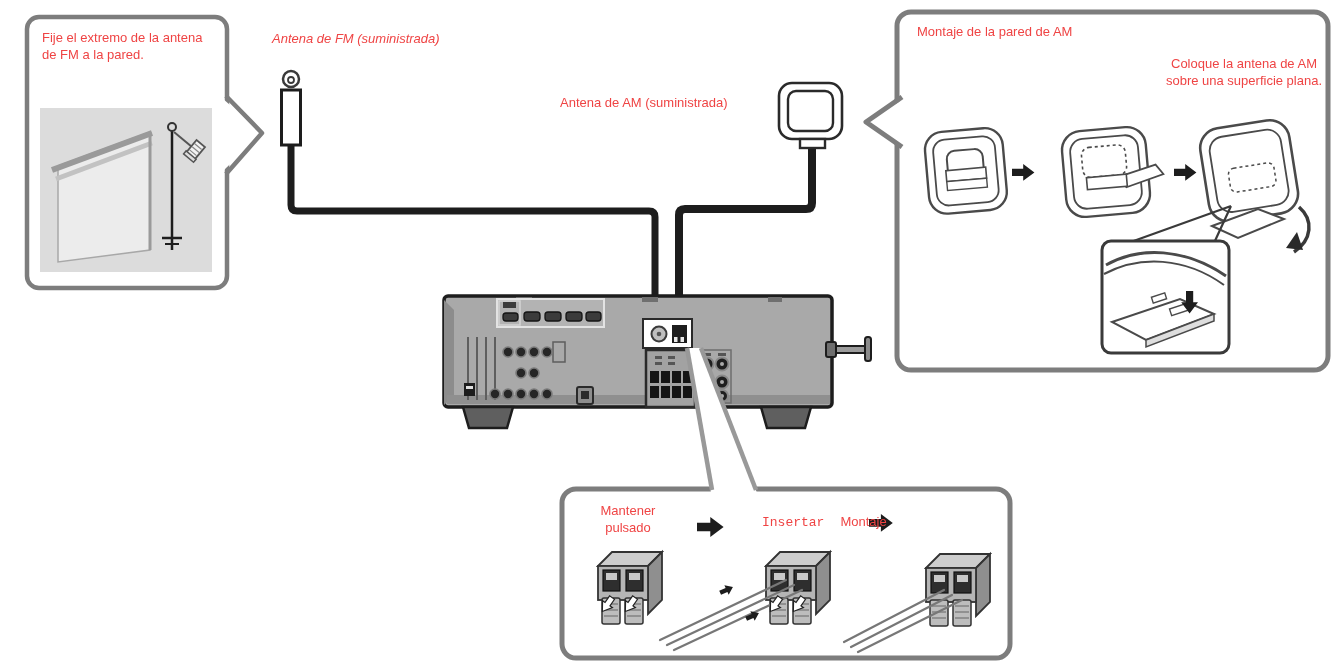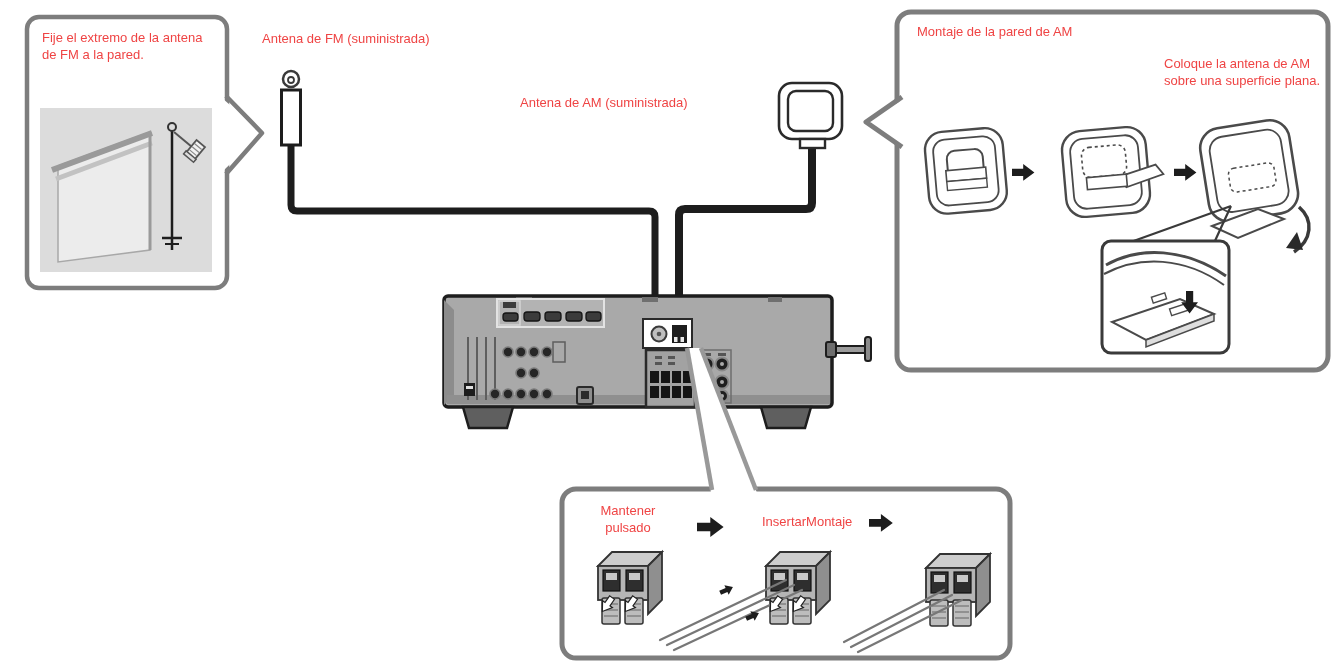--- a/index.html
+++ b/index.html
@@ -2,27 +2,27 @@
 <html><head>
 <meta charset="utf-8">
 <style>
   html,body{margin:0;padding:0;}
   body{width:1337px;height:668px;position:relative;background:#ffffff;
        font-family:"Liberation Sans", sans-serif;color:#1c1c1c;overflow:hidden;}
   #stage{position:absolute;left:0;top:0;width:1337px;height:668px;}
   svg{position:absolute;left:0;top:0;}
   .t{position:absolute;font-size:13px;line-height:1.3;color:#ef4444;z-index:5;}
   #t-fije{left:42px;top:30px;width:178px;}
-  #t-fm{left:262px;top:31px;white-space:nowrap;}
-  #t-am{left:520px;top:95px;white-space:nowrap;}
+  #t-fm{left:272px;top:31px;white-space:nowrap;font-style:italic;}
+  #t-am{left:560px;top:95px;white-space:nowrap;}
   #t-montaje{left:917px;top:24px;white-space:nowrap;}
-  #t-coloque{left:1164px;top:56px;width:160px;}
+  #t-coloque{left:1164px;top:56px;width:160px;text-align:center;}
   #t-mantener{left:578px;top:503px;width:100px;text-align:center;}
   #t-insertar{left:762px;top:514px;white-space:nowrap;}
-  #t-insertar .w{margin-right:0;}
+  #t-insertar .w{margin-right:16px;font-family:Liberation Mono, monospace;}
 </style>
 </head>
 <body>
 
 <div id="stage">
 
 <svg width="1337" height="668" viewBox="0 0 1337 668">
   <defs>
     <path id="arr" d="M0,6 L14,6 L14,0 L28,10.5 L14,21 L14,15 L0,15 Z" fill="#1d1d1d"></path>
     <path id="warr" d="M0,3 h8 v-3 l9,6 -9,6 v-3 h-8 z" fill="#ffffff" stroke="#222222" stroke-width="1.2"></path>

